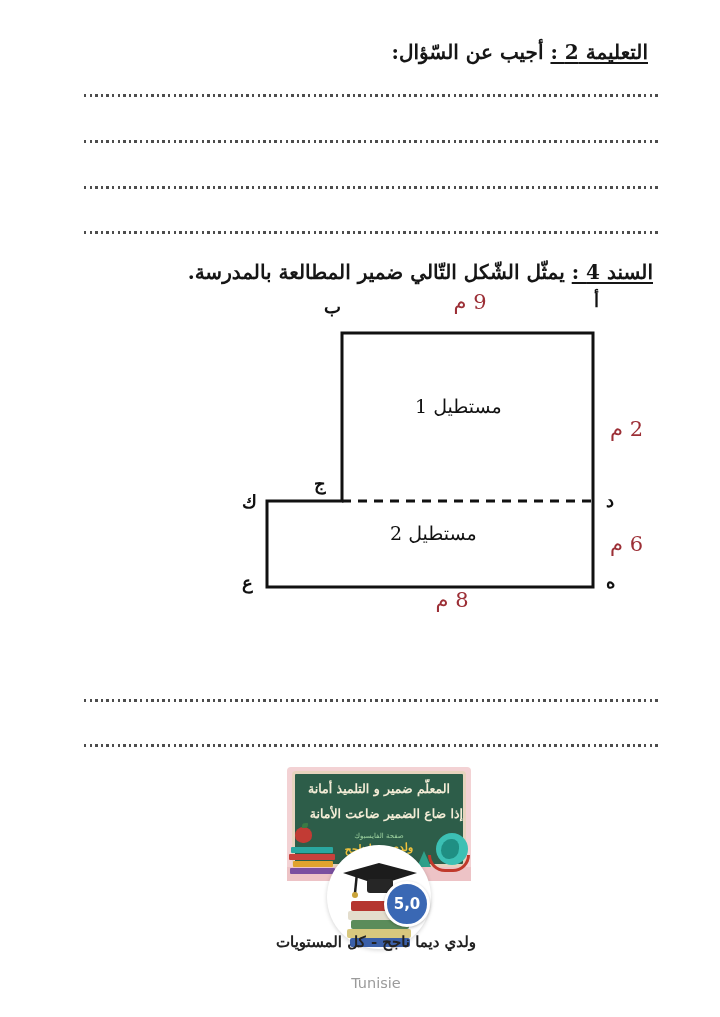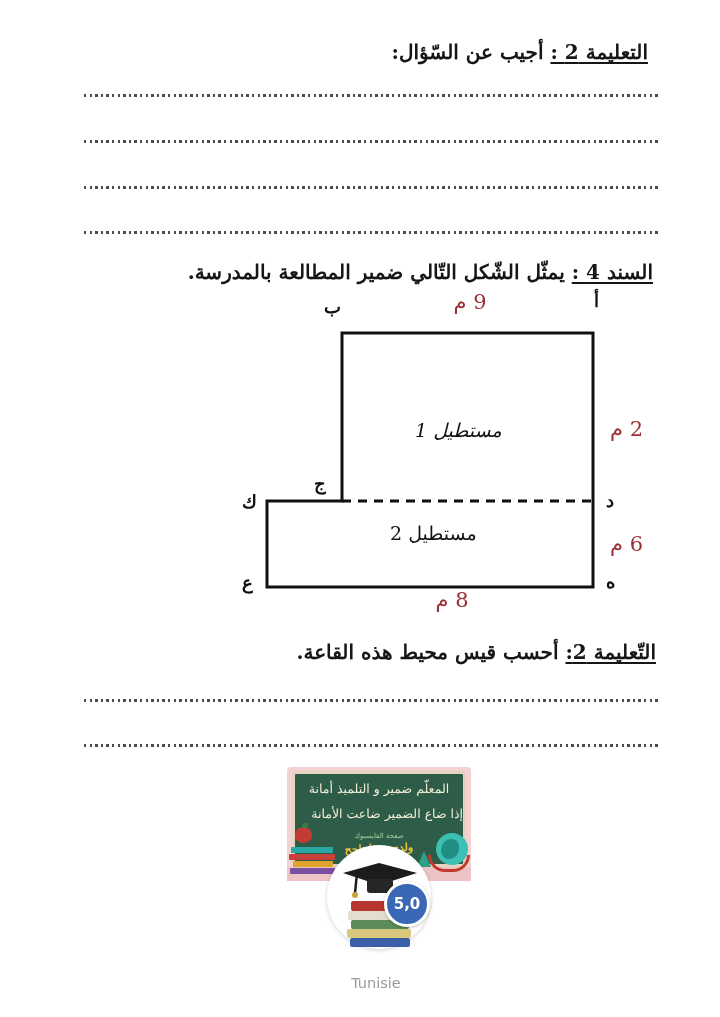--- a/index.html
+++ b/index.html
@@ -12,21 +12,21 @@
   
   #figure{position:absolute;left:240px;top:290px;width:440px;height:340px;}
   #figure svg{position:absolute;left:0;top:0;}
   .corner{position:absolute;font-size:18px;font-weight:700;color:#111;direction:rtl;}
   .dim{position:absolute;font-size:21px;font-weight:400;color:#9c2f36;direction:rtl;white-space:nowrap;}
   .rectlabel{position:absolute;font-size:19px;color:#111;direction:rtl;white-space:nowrap;}
   
   #logo{position:absolute;left:287px;top:767px;width:184px;height:166px;background:#f3d2d4;border-radius:4px;}
   #logo .board{position:absolute;left:5px;top:4px;width:174px;height:96px;background:#2d5d49;
                border:3px solid #e7d3bd;border-radius:4px;box-sizing:border-box;}
-  #logo .bline{position:absolute;width:100%;text-align:center;color:#f3ecd6;font-weight:400;
+  #logo .bline{position:absolute;width:100%;text-align:center;color:#f3ecd6;font-weight:700;
                font-size:12.5px;direction:rtl;white-space:nowrap;}
   #logo .bsmall{position:absolute;width:100%;text-align:center;color:#9fd3a0;font-size:7px;direction:rtl;}
   #logo .byellow{position:absolute;width:100%;text-align:center;color:#f2c43d;font-weight:700;
                  font-size:11px;direction:rtl;transform:rotate(-2deg);}
   #logo .tray{position:absolute;left:0;top:100px;width:184px;height:14px;background:#edc3c6;}
   #logo .whitebase{position:absolute;left:0;top:114px;width:184px;height:52px;background:#ffffff;}
   .apple{position:absolute;left:8px;top:60px;width:17px;height:16px;background:#c23b34;border-radius:50% 50% 46% 46%;}
   .apple::after{content:"";position:absolute;left:7px;top:-4px;width:6px;height:5px;background:#3c7a44;
                 border-radius:60% 10% 60% 10%;}
   .bookbar{position:absolute;height:6px;border-radius:1px;}
@@ -66,35 +66,32 @@
   </div>
 
   <div id="figure">
     <svg width="440" height="340" viewBox="0 0 440 340">
       <polygon points="102,43 353,43 353,297 27,297 27,211 102,211" fill="none" stroke="#111" stroke-width="3"></polygon>
       <line x1="102" y1="211" x2="357" y2="211" stroke="#111" stroke-width="3" stroke-dasharray="9,7"></line>
     </svg>
     <span class="corner" style="left:84px;top:6px;">ب</span>
     <span class="corner" style="left:354px;top:0px;">أ</span>
     <span class="dim" style="left:190px;top:0px;width:80px;text-align:center;">9 م</span>
-    <span class="rectlabel" style="left:175px;top:129px;font-style:italic;">مستطيل 1</span>
+    <span class="rectlabel" style="left:175px;top:105px;">مستطيل 1</span>
     <span class="dim" style="left:370px;top:127px;">2 م</span>
     <span class="corner" style="left:74px;top:183px;">ج</span>
     <span class="corner" style="left:2px;top:201px;">ك</span>
     <span class="corner" style="left:366px;top:200px;">د</span>
     <span class="rectlabel" style="left:150px;top:232px;">مستطيل 2</span>
     <span class="dim" style="left:370px;top:242px;">6 م</span>
     <span class="corner" style="left:2px;top:282px;">ع</span>
     <span class="corner" style="left:366px;top:281px;">ه</span>
     <span class="dim" style="left:172px;top:298px;width:80px;text-align:center;">8 م</span>
   </div>
 
-  <div class="heading" style="right:12px;top:640px;">
-    <span class="lbl">التّعليمة 2:</span><span> أحسب قيس محيط هذه القاعة.</span>
-  </div>
 
   <div class="dotline" style="top:699px;"></div>
   <div class="dotline" style="top:744px;"></div>
 
   <div id="logo">
     <div class="board">
       <div class="bline" style="top:7px;">المعلّم ضمير و التلميذ أمانة</div>
       <div class="bline" style="top:32px;text-align:right;">إذا ضاع الضمير ضاعت الأمانة</div>
       <div class="bsmall" style="top:58px;">صفحة الفايسبوك</div>
       <div class="byellow" style="top:68px;">ولدي ديما ناجح</div>
@@ -120,15 +117,16 @@
         <rect x="23" y="93" width="60" height="9" rx="2" fill="#3a5fa8"></rect>
         <polygon points="52,18 90,28 52,40 16,28" fill="#1c1c1c"></polygon>
         <rect x="40" y="34" width="26" height="14" rx="3" fill="#262626"></rect>
         <line x1="30" y1="28" x2="28" y2="48" stroke="#1c1c1c" stroke-width="2.5"></line>
         <circle cx="28" cy="50" r="3" fill="#caa43a"></circle>
       </svg>
     </div>
     <div class="badge">5,0</div>
   </div>
 
+  <div class="footer-text" id="footer-brand">ولدي ديما ناجح - كل المستويات</div>
   <div class="footer-text" id="footer-country">Tunisie</div>
 
 </div>
 
 </body></html>

